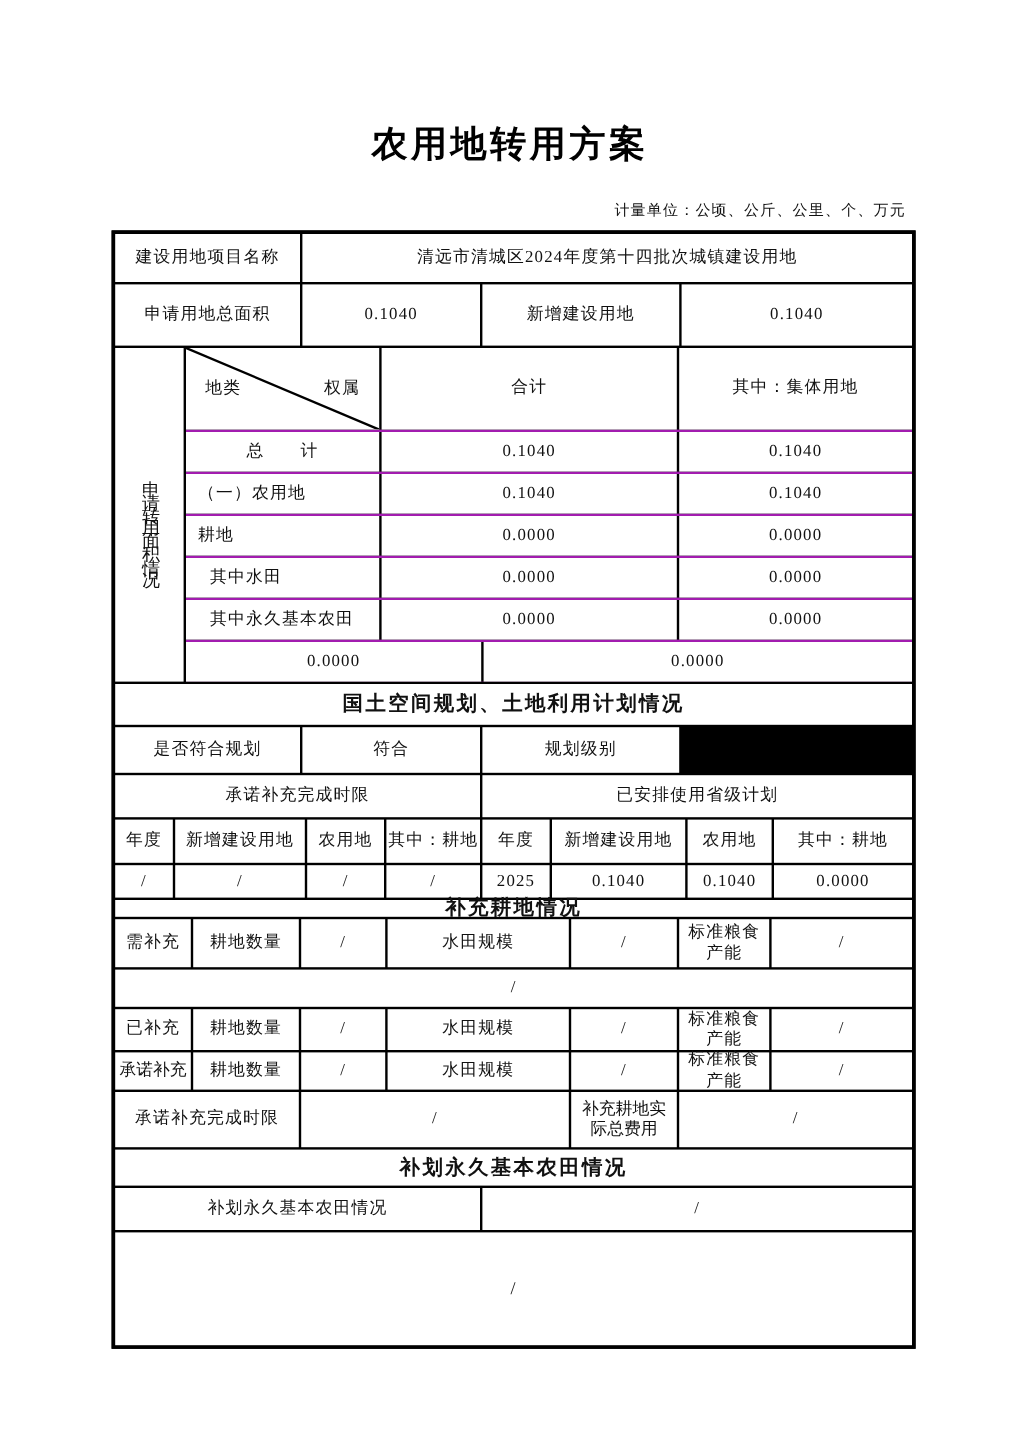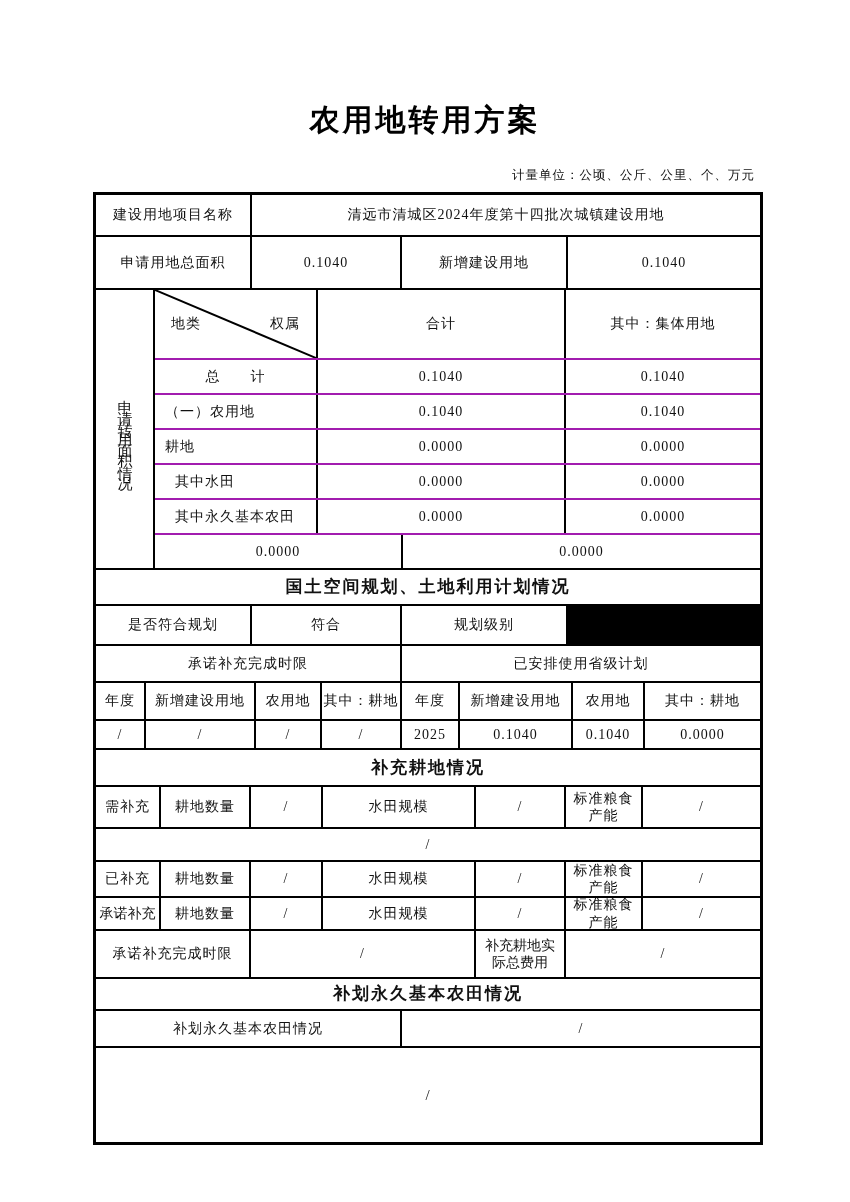--- a/index.html
+++ b/index.html
@@ -145,21 +145,21 @@
       <div class="c" style="flex:0 0 48px">/</div>
       <div class="c" style="flex:0 0 108px">/</div>
       <div class="c" style="flex:0 0 64px">/</div>
       <div class="c" style="flex:0 0 78px">/</div>
       <div class="c" style="flex:0 0 56px">2025</div>
       <div class="c" style="flex:0 0 111px">0.1040</div>
       <div class="c" style="flex:0 0 70px">0.1040</div>
       <div class="c fx">0.0000</div>
     </div>
 
-    <div class="r" style="height:35px">
+    <div class="r" style="height:14px">
       <div class="c fx hdr">补充耕地情况</div>
     </div>
 
     <div class="r" style="height:40px">
       <div class="c" style="flex:0 0 63px">需补充</div>
       <div class="c" style="flex:0 0 88px">耕地数量</div>
       <div class="c" style="flex:0 0 70px">/</div>
       <div class="c" style="flex:0 0 151px">水田规模</div>
       <div class="c" style="flex:0 0 88px">/</div>
       <div class="c" style="flex:0 0 75px;padding:0 4px">标准粮食产能</div>

